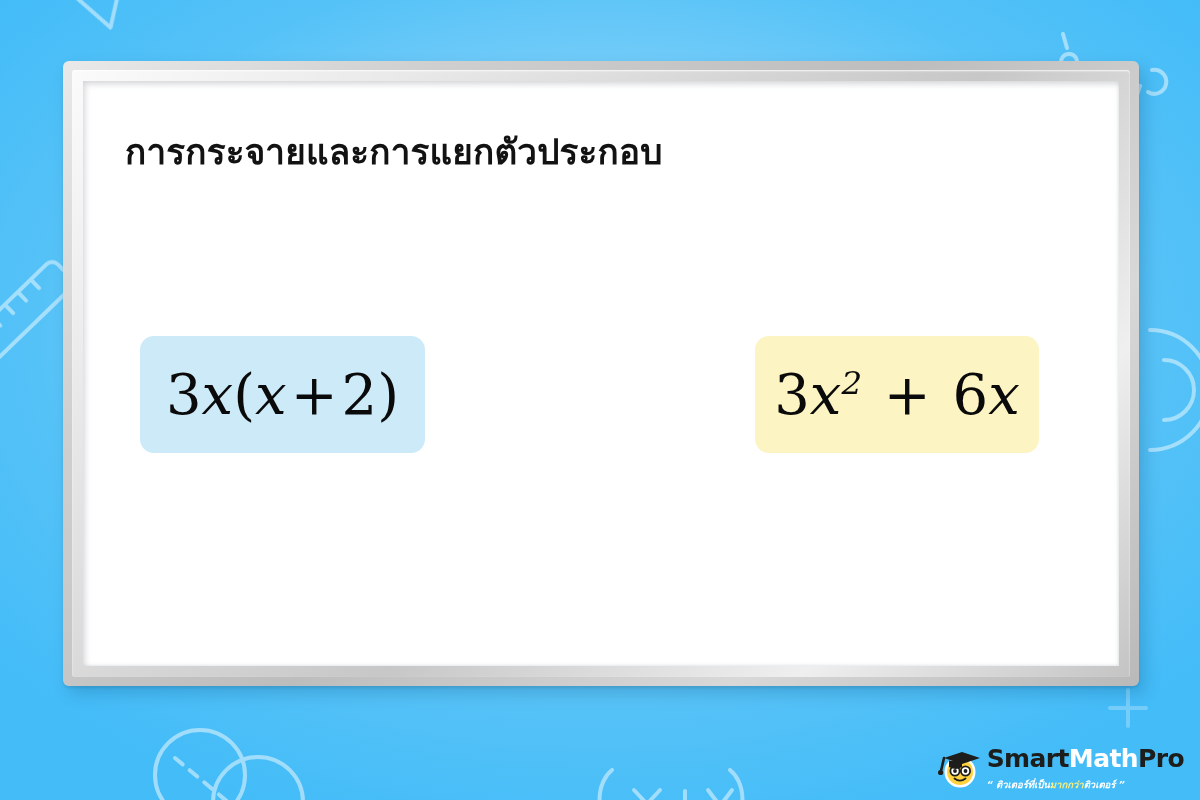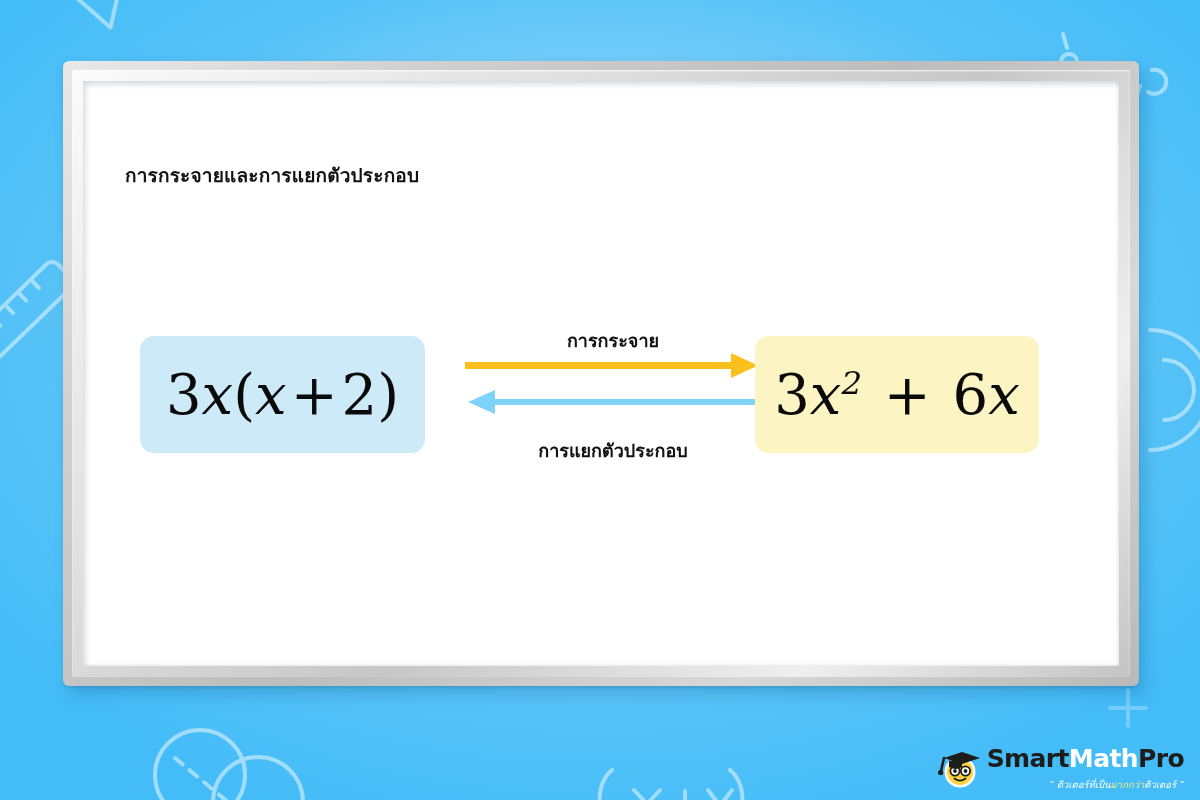--- a/index.html
+++ b/index.html
@@ -52,26 +52,25 @@
     box-shadow:
       inset 2px 3px 6px rgba(90,100,110,0.26),
       inset -1px -1px 3px rgba(120,130,140,0.12);
   }
 
   
   .board-title{
     position:absolute;
     left:42px; top:43px;
     font-family:"DejaVu Sans", sans-serif;
-    font-size:19px;
+    font-size:35px;
     font-weight:700;
     color:#121212;
     letter-spacing:.2px;
     white-space:nowrap;
-    margin-top:36px;
   }
 
   
   .diagram{
     position:absolute;
     left:0; right:0;
     top:255px;
     height:135px;
   }
 
@@ -134,37 +133,37 @@
 
   
   .logo{
     position:absolute;
     right:16px; bottom:10px;
     display:flex;
     align-items:center;
     gap:6px;
   }
   .logo-mark{ position:relative; width:46px; height:44px; flex:0 0 auto; }
-  .logo-text-wrap{ display:flex; flex-direction:column; align-items:flex-end; }
+  .logo-text-wrap{ display:flex; flex-direction:column; align-items:flex-start; }
   .logo-word{
     font-family:"DejaVu Sans", sans-serif;
     font-size:25px;
     font-weight:700;
     letter-spacing:-.6px;
     line-height:1;
     white-space:nowrap;
   }
   .w-smart{ color:#1d1d1b; }
   .w-math { color:#ffffff; }
   .w-pro  { color:#1d1d1b; }
   .logo-tag{
     margin-top:9px;
     font-family:"DejaVu Sans", sans-serif;
     font-size:9.5px;
-    font-weight:400;
+    font-weight:700;
     font-style:italic;
     color:#ffffff;
     white-space:nowrap;
     line-height:1;
   }
   .logo-tag .hl{ color:#fff17a; }
 </style>
 </head>
 <body>
 
@@ -221,39 +220,20 @@
         <div class="board-title">การกระจายและการแยกตัวประกอบ</div>
 
         <div class="diagram">
 
           <div class="expr-box left">
             <span class="math">
               <span>3</span><span class="v">x</span><span>(</span><span class="v">x</span><span class="op">+</span><span>2)</span>
             </span>
           </div>
 
-          <div class="arrows">
-
-            <div class="arrow-label top">การกระจาย</div>
-
-            <svg class="arrow-svg" width="320" height="145" viewBox="0 0 320 145" aria-hidden="true">
-
-              <g>
-                <rect x="12" y="36" width="272" height="7" fill="#fbc01b"></rect>
-                <path d="M278 27 L305 39.5 L278 52 Z" fill="#fbc01b"></path>
-              </g>
-
-              <g>
-                <rect x="36" y="73" width="272" height="6" fill="#7fd2f9"></rect>
-                <path d="M42 64 L15 76 L42 88 Z" fill="#7fd2f9"></path>
-              </g>
-            </svg>
-
-            <div class="arrow-label bottom">การแยกตัวประกอบ</div>
-          </div>
 
           <div class="expr-box right">
             <span class="math">
               <span>3</span><span class="v">x</span><sup>2</sup><span class="op">&nbsp;+&nbsp;</span><span>6</span><span class="v">x</span>
             </span>
           </div>
 
         </div>
 
       </div>

